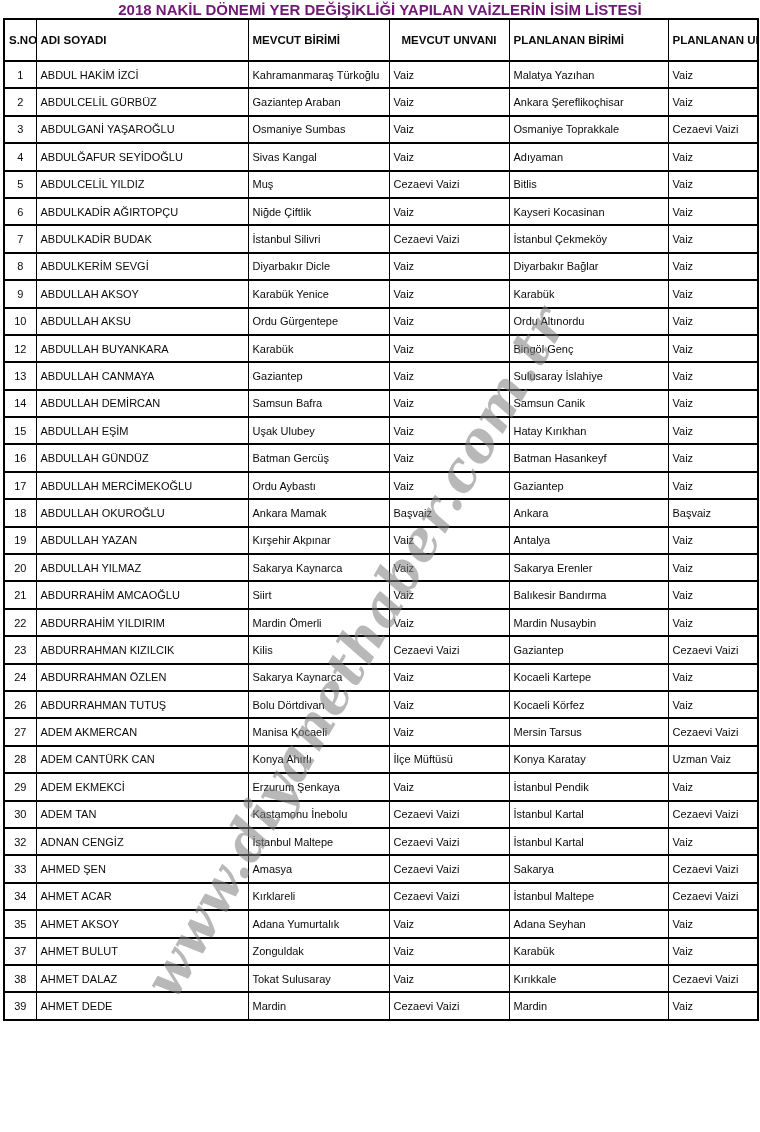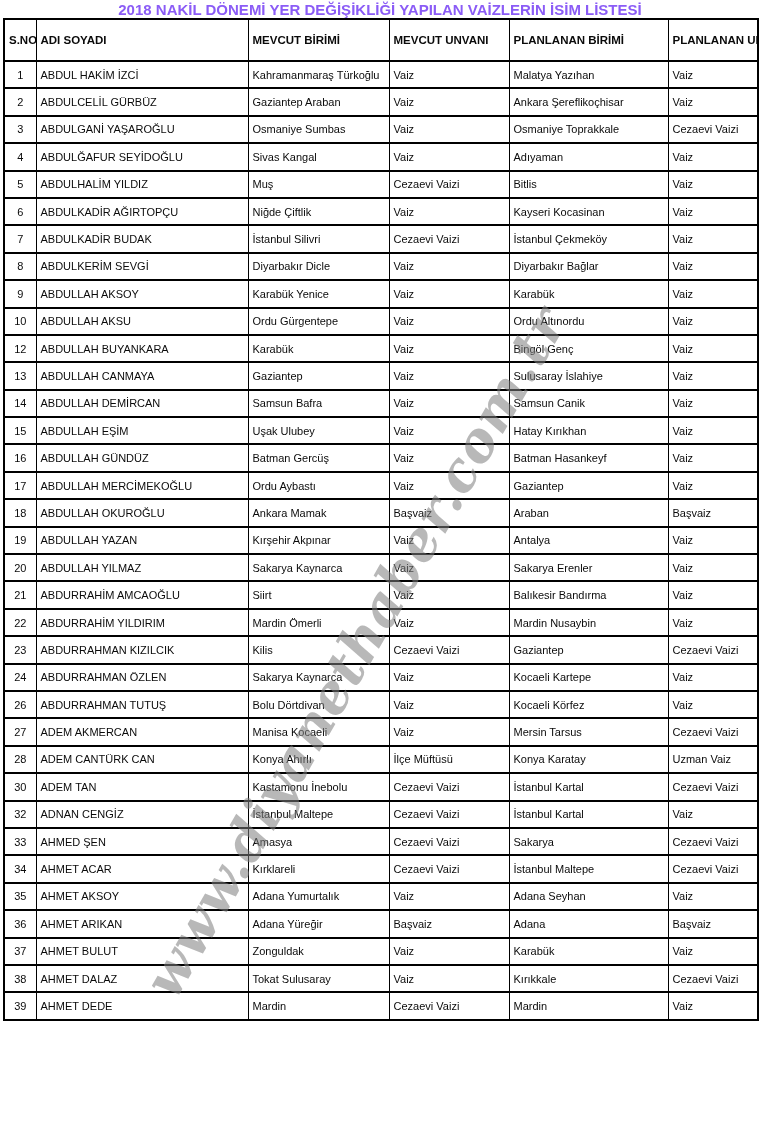--- a/index.html
+++ b/index.html
@@ -16,21 +16,21 @@
     color: #000;
   }
   .page-title {
     margin: 0;
     padding-top: 1px;
     width: 760px;
     text-align: center;
     font-size: 15px;
     line-height: 17px;
     font-weight: bold;
-    color: #8b5cf6;
+    color: #701a75;
   }
   .tbl-wrap {
     position: absolute;
     left: 3px;
     top: 18px;
     width: 754px;
   }
   table.list {
     border-collapse: collapse;
     table-layout: fixed;
@@ -50,21 +50,21 @@
   thead tr { height: 42px; }
   tbody tr { height: 27.4px; }
   thead th {
     font-size: 11.5px;
     font-weight: bold;
     text-align: left;
     padding: 0 4px;
     white-space: normal;
     line-height: 13px;
   }
-  thead th.center { }
+  thead th.center { text-align: center; }
   tbody td {
     font-size: 11px;
     padding: 0 4px;
   }
   tbody td.num { text-align: center; padding: 0; }
   .watermark {
     position: absolute;
     left: 355px;
     top: 652px;
     transform: translate(-50%, -50%) rotate(-60deg);
@@ -133,21 +133,21 @@
         <tr>
           <td class="num">4</td>
           <td>ABDULĞAFUR SEYİDOĞLU</td>
           <td>Sivas Kangal</td>
           <td>Vaiz</td>
           <td>Adıyaman</td>
           <td>Vaiz</td>
         </tr>
         <tr>
           <td class="num">5</td>
-          <td>ABDULHALİM YILDIZ</td>
+          <td>ABDULCELİL YILDIZ</td>
           <td>Muş</td>
           <td>Cezaevi Vaizi</td>
           <td>Bitlis</td>
           <td>Vaiz</td>
         </tr>
         <tr>
           <td class="num">6</td>
           <td>ABDULKADİR AĞIRTOPÇU</td>
           <td>Niğde Çiftlik</td>
           <td>Vaiz</td>
@@ -232,21 +232,21 @@
           <td>Ordu Aybastı</td>
           <td>Vaiz</td>
           <td>Gaziantep</td>
           <td>Vaiz</td>
         </tr>
         <tr>
           <td class="num">18</td>
           <td>ABDULLAH OKUROĞLU</td>
           <td>Ankara Mamak</td>
           <td>Başvaiz</td>
-          <td>Araban</td>
+          <td>Ankara</td>
           <td>Başvaiz</td>
         </tr>
         <tr>
           <td class="num">19</td>
           <td>ABDULLAH YAZAN</td>
           <td>Kırşehir Akpınar</td>
           <td>Vaiz</td>
           <td>Antalya</td>
           <td>Vaiz</td>
         </tr>
@@ -308,20 +308,28 @@
         </tr>
         <tr>
           <td class="num">28</td>
           <td>ADEM CANTÜRK CAN</td>
           <td>Konya Ahırlı</td>
           <td>İlçe Müftüsü</td>
           <td>Konya Karatay</td>
           <td>Uzman Vaiz</td>
         </tr>
         <tr>
+          <td class="num">29</td>
+          <td>ADEM EKMEKCİ</td>
+          <td>Erzurum Şenkaya</td>
+          <td>Vaiz</td>
+          <td>İstanbul Pendik</td>
+          <td>Vaiz</td>
+        </tr>
+        <tr>
           <td class="num">30</td>
           <td>ADEM TAN</td>
           <td>Kastamonu İnebolu</td>
           <td>Cezaevi Vaizi</td>
           <td>İstanbul Kartal</td>
           <td>Cezaevi Vaizi</td>
         </tr>
         <tr>
           <td class="num">32</td>
           <td>ADNAN CENGİZ</td>
@@ -346,28 +354,20 @@
           <td>İstanbul Maltepe</td>
           <td>Cezaevi Vaizi</td>
         </tr>
         <tr>
           <td class="num">35</td>
           <td>AHMET AKSOY</td>
           <td>Adana Yumurtalık</td>
           <td>Vaiz</td>
           <td>Adana Seyhan</td>
           <td>Vaiz</td>
-        </tr>
-        <tr>
-          <td class="num">36</td>
-          <td>AHMET ARIKAN</td>
-          <td>Adana Yüreğir</td>
-          <td>Başvaiz</td>
-          <td>Adana</td>
-          <td>Başvaiz</td>
         </tr>
         <tr>
           <td class="num">37</td>
           <td>AHMET BULUT</td>
           <td>Zonguldak</td>
           <td>Vaiz</td>
           <td>Karabük</td>
           <td>Vaiz</td>
         </tr>
         <tr>

